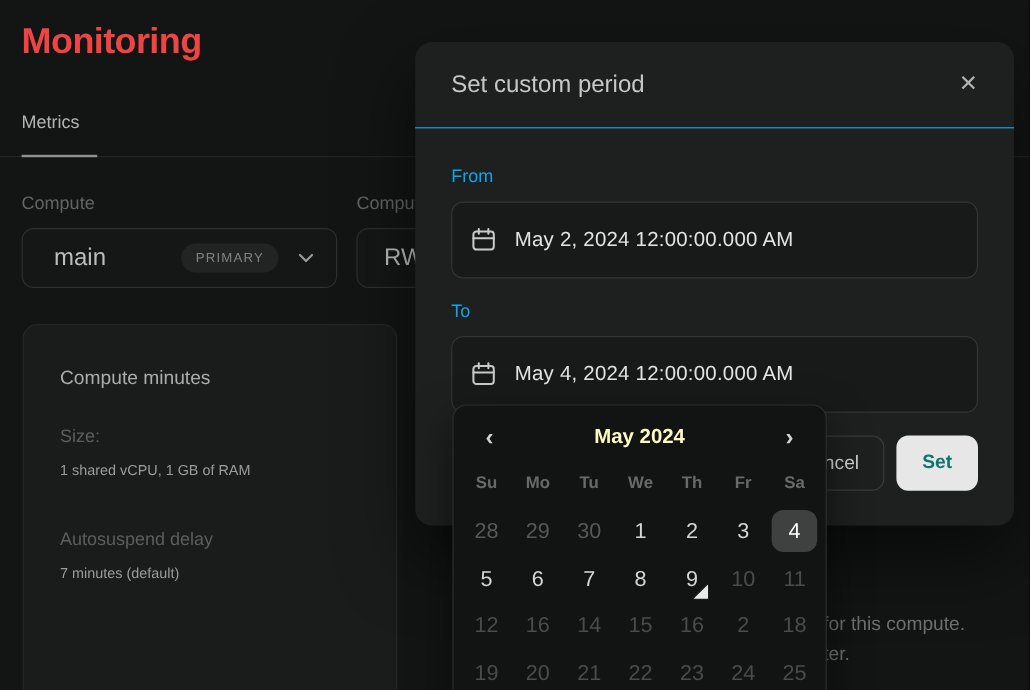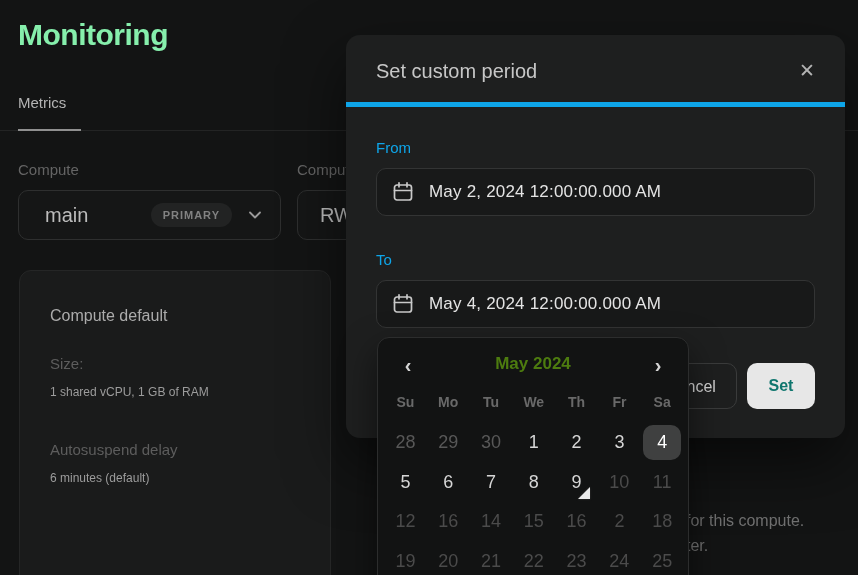--- a/index.html
+++ b/index.html
@@ -3,38 +3,38 @@
 <meta charset="utf-8">
 <style>
   * { margin:0; padding:0; box-sizing:border-box; }
   html,body { background:#000; }
   .page {
     position:relative; width:858px; height:575px; overflow:hidden;
     background:#131414; font-family:"Liberation Sans", sans-serif;
   }
   
   .page-title { position:absolute; left:18px; top:18px; font-size:30px; font-weight:700;
-    color:#86efac; letter-spacing:-0.5px; }
+    color:#ef4444; letter-spacing:-0.5px; }
   .tabs-border { position:absolute; left:0; top:130px; width:858px; height:1px; background:#232424; }
   .tab-metrics { position:absolute; left:18px; top:94px; font-size:15px; font-weight:500; color:#b4b4b4; }
   .tab-underline { position:absolute; left:18px; top:129px; width:63px; height:2px; background:#909090; }
 
   .filter-label { position:absolute; top:161px; font-size:15px; color:#646464; }
   .branch-label { left:18px; }
   .compute-label { left:297px; }
 
   .select {
     position:absolute; top:190px; height:50px; background:#151616;
     border:1px solid #2e2f2f; border-radius:10px; display:flex; align-items:center;
   }
   .branch-select { left:18px; width:263px; padding:0 18px 0 26px; }
   .compute-select { left:297px; width:150px; padding:0 0 0 22px; }
   .select-value { font-size:20px; color:#bcbcbc; }
   .primary-badge { margin-left:auto; background:#222323; color:#828282; font-size:11px;
-    font-weight:700; letter-spacing:1px; padding:6px 12px; border-radius:999px; }
+    font-weight:400; letter-spacing:1px; padding:6px 12px; border-radius:999px; }
   .chevron-down { margin-left:16px; width:14px; height:14px; }
   .chevron-down svg { display:block; }
 
   .compute-card {
     position:absolute; left:19px; top:270px; width:312px; height:330px;
     background:#1a1b1b; border:1px solid #252626; border-radius:12px;
   }
   .card-title { position:absolute; left:30px; top:36px; font-size:16px; color:#acacac; }
   .card-label { position:absolute; left:30px; font-size:15px; color:#5d5d5d; }
   .card-value { position:absolute; left:30px; font-size:12px; color:#9c9c9c; }
@@ -43,30 +43,30 @@
 
   .bg-text { position:absolute; font-size:16px; color:#707070; }
   .bg-text-1 { left:686px; top:512px; }
   .bg-text-2 { left:686px; top:537px; }
 
   
   .modal {
     position:absolute; left:346px; top:35px; width:499px; height:403px;
     background:#1e1f1f; border-radius:14px; box-shadow:0 25px 60px rgba(0,0,0,0.55); z-index:10;
   }
-  .modal-header { position:relative; height:72px; border-bottom:5px solid #0ea5e9; }
+  .modal-header { position:relative; height:72px; border-bottom:1px solid #0ea5e9; }
   .modal-title { position:absolute; left:30px; top:0; line-height:72px; font-size:20px;
     font-weight:400; color:#c7c7c7; }
   .modal-close { position:absolute; right:20px; top:0; width:36px; height:72px; line-height:72px;
     text-align:center; font-size:19px; color:#b3b3b3; cursor:pointer; }
   .field-label { position:absolute; left:30px; font-size:15px; color:#0ea5e9; }
   .from-label { top:104px; }
   .to-label { top:216px; }
   .date-input {
-    position:absolute; left:30px; width:439px; height:48px; background:#181919;
+    position:absolute; left:30px; width:439px; height:64px; background:#181919;
     border:1px solid #333434; border-radius:10px; display:flex; align-items:center;
     padding-left:14px; gap:14px; cursor:pointer;
   }
   .from-input { top:133px; }
   .to-input { top:245px; }
   .cal-icon { width:24px; height:24px; flex:0 0 auto; }
   .date-value { font-size:17px; font-weight:500; color:#e4e4e4; letter-spacing:0.2px; }
 
   .btn { position:absolute; top:328px; height:46px; border-radius:10px; font-size:16px;
     text-align:center; line-height:46px; cursor:pointer; }
@@ -78,21 +78,21 @@
     position:absolute; left:377px; top:337px; width:312px; height:320px;
     background:#121313; border:1px solid #2c2d2d; border-radius:12px;
     box-shadow:0 14px 34px rgba(0,0,0,0.5); z-index:20;
   }
   .cal-nav-btn { position:absolute; top:12px; width:28px; height:30px; display:flex;
     align-items:center; justify-content:center; font-size:20px; font-weight:700;
     color:#d4d4d4; cursor:pointer; }
   .cal-prev { left:16px; }
   .cal-next { right:16px; }
   .cal-month { position:absolute; left:0; top:16px; width:100%; text-align:center;
-    font-size:17px; font-weight:700; color:#4d7c0f; }
+    font-size:17px; font-weight:700; color:#fef9c3; }
   .cal-weekdays { position:absolute; left:6px; top:56px; display:grid;
     grid-template-columns:repeat(7, 42.8px); }
   .cal-weekdays span { text-align:center; font-size:14px; font-weight:700; color:#696969; }
   .cal-grid { position:absolute; left:6px; top:85px; display:grid;
     grid-template-columns:repeat(7, 42.8px); grid-auto-rows:39.5px; }
   .day { display:flex; align-items:center; justify-content:center; font-size:18px; cursor:pointer; }
   .day.outside { color:#585858; }
   .day.active { color:#d6d6d6; }
   .day.disabled { color:#4b4b4b; cursor:default; }
   .day.selected { color:#ffffff; }
@@ -124,25 +124,25 @@
         </svg>
     </span>
   </div>
 
   <div class="filter-label compute-label">Compute</div>
   <div class="select compute-select">
     <span class="select-value">RW</span>
   </div>
 
   <div class="compute-card">
-    <div class="card-title">Compute default</div>
+    <div class="card-title">Compute minutes</div>
     <div class="card-label size-label">Size:</div>
     <div class="card-value size-value">1 shared vCPU, 1 GB of RAM</div>
     <div class="card-label autosuspend-label">Autosuspend delay</div>
-    <div class="card-value autosuspend-value">6 minutes (default)</div>
+    <div class="card-value autosuspend-value">7 minutes (default)</div>
   </div>
 
   <div class="bg-text bg-text-1">for this compute.</div>
   <div class="bg-text bg-text-2">ter.</div>
 
   <div class="modal">
     <div class="modal-header">
       <div class="modal-title">Set custom period</div>
       <div class="modal-close">✕</div>
     </div>

